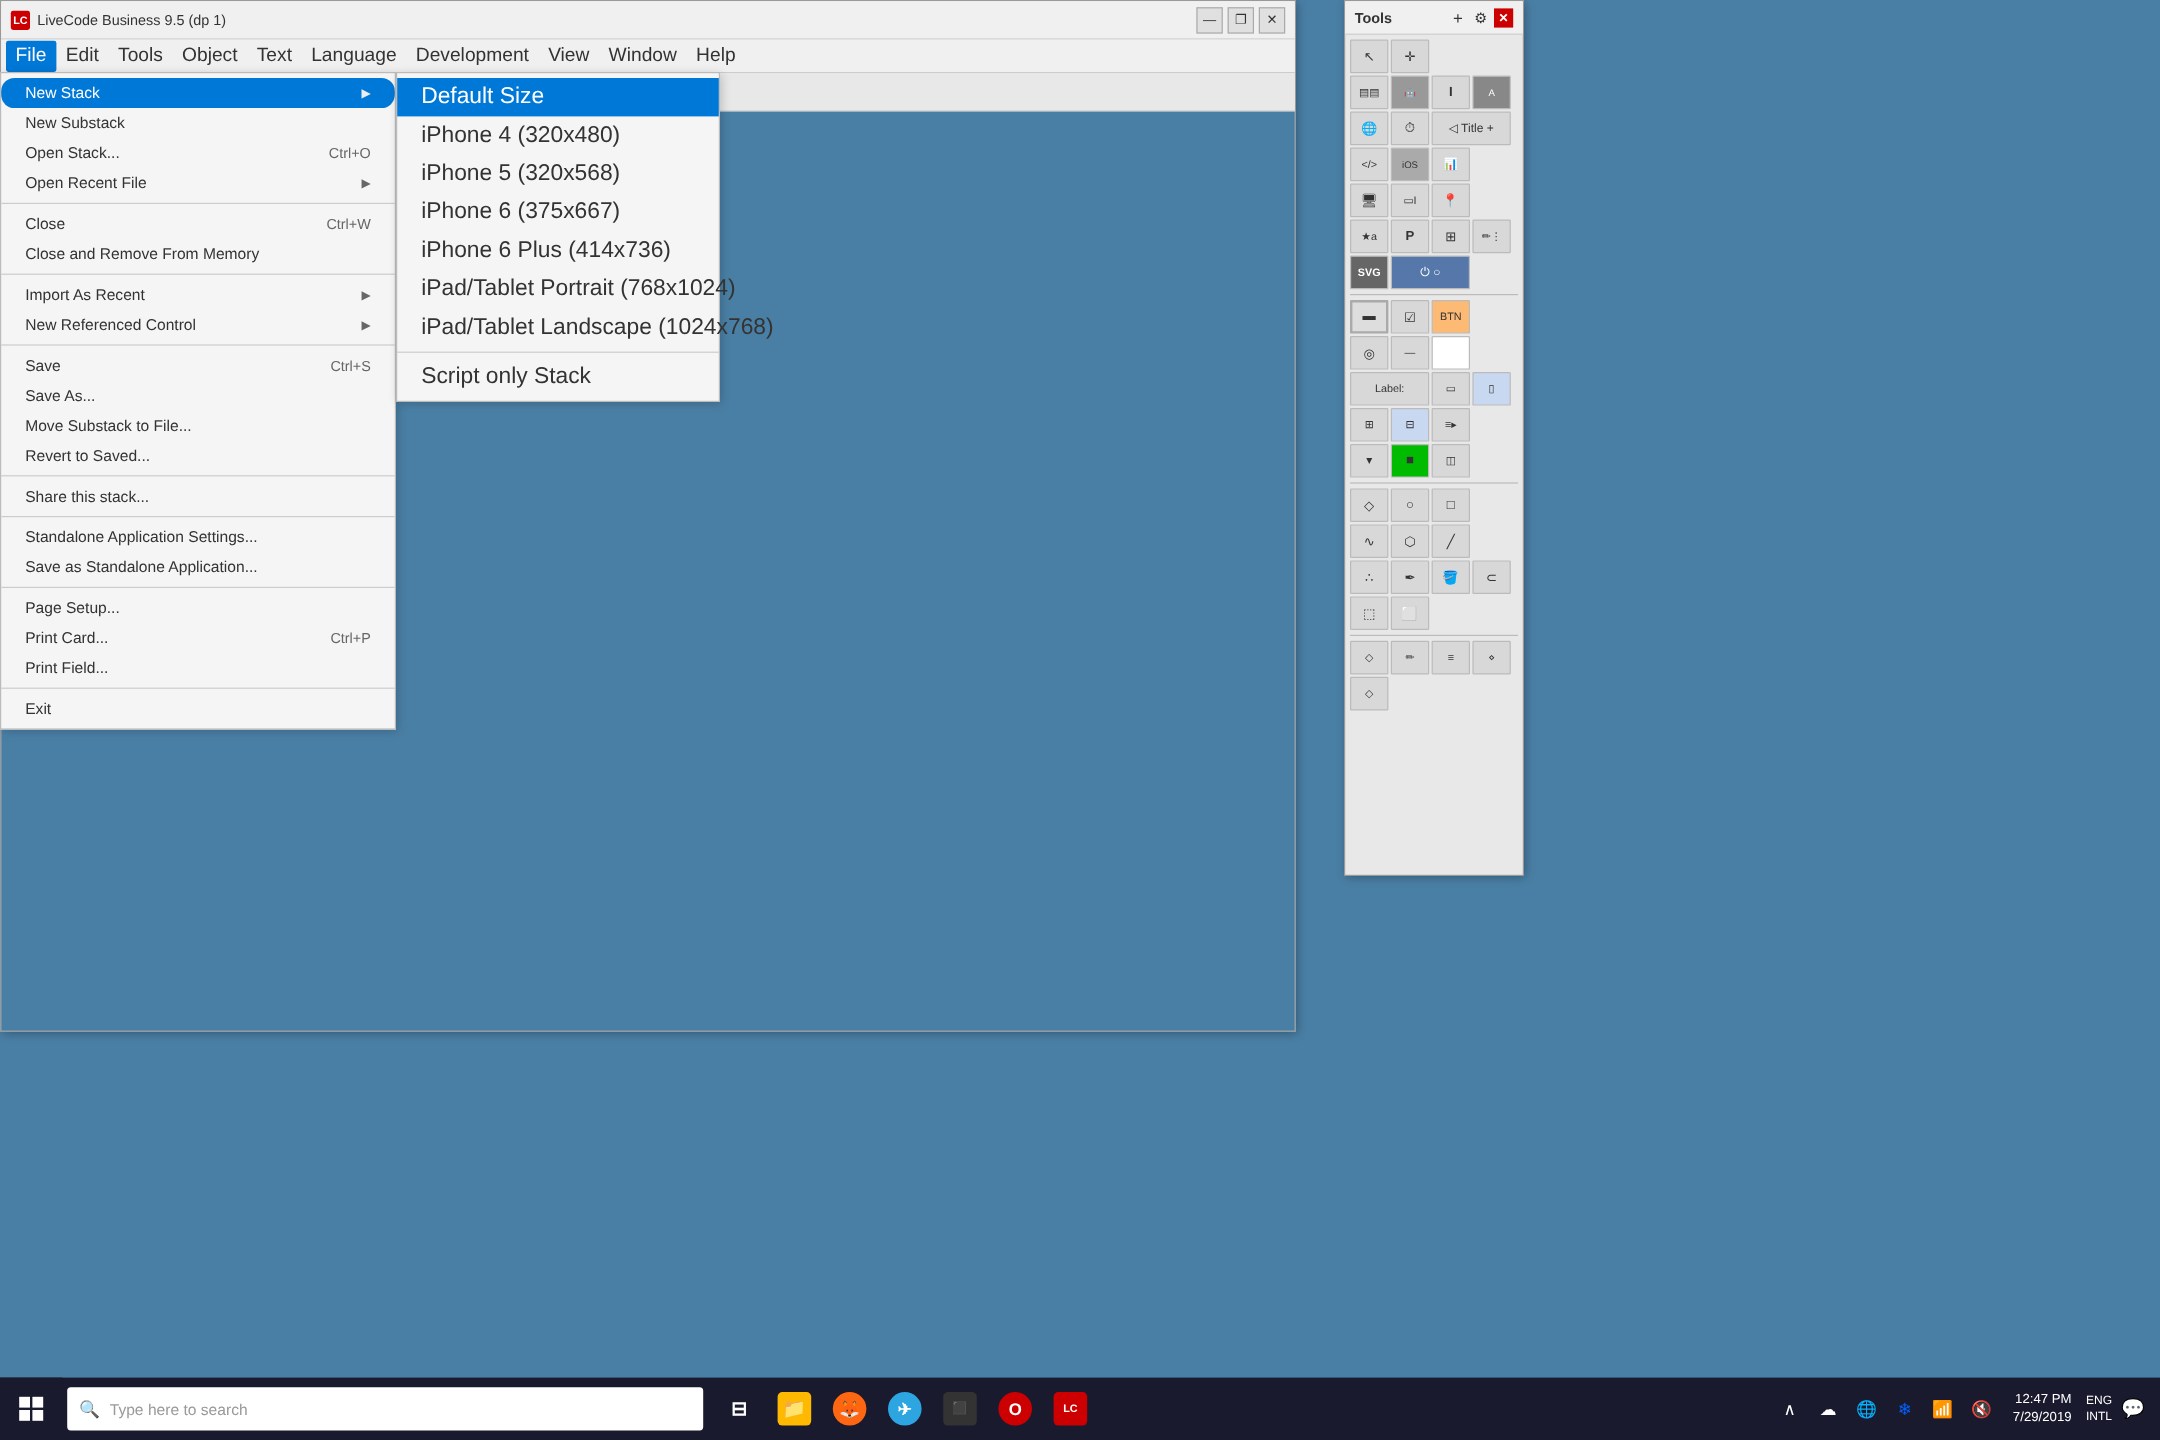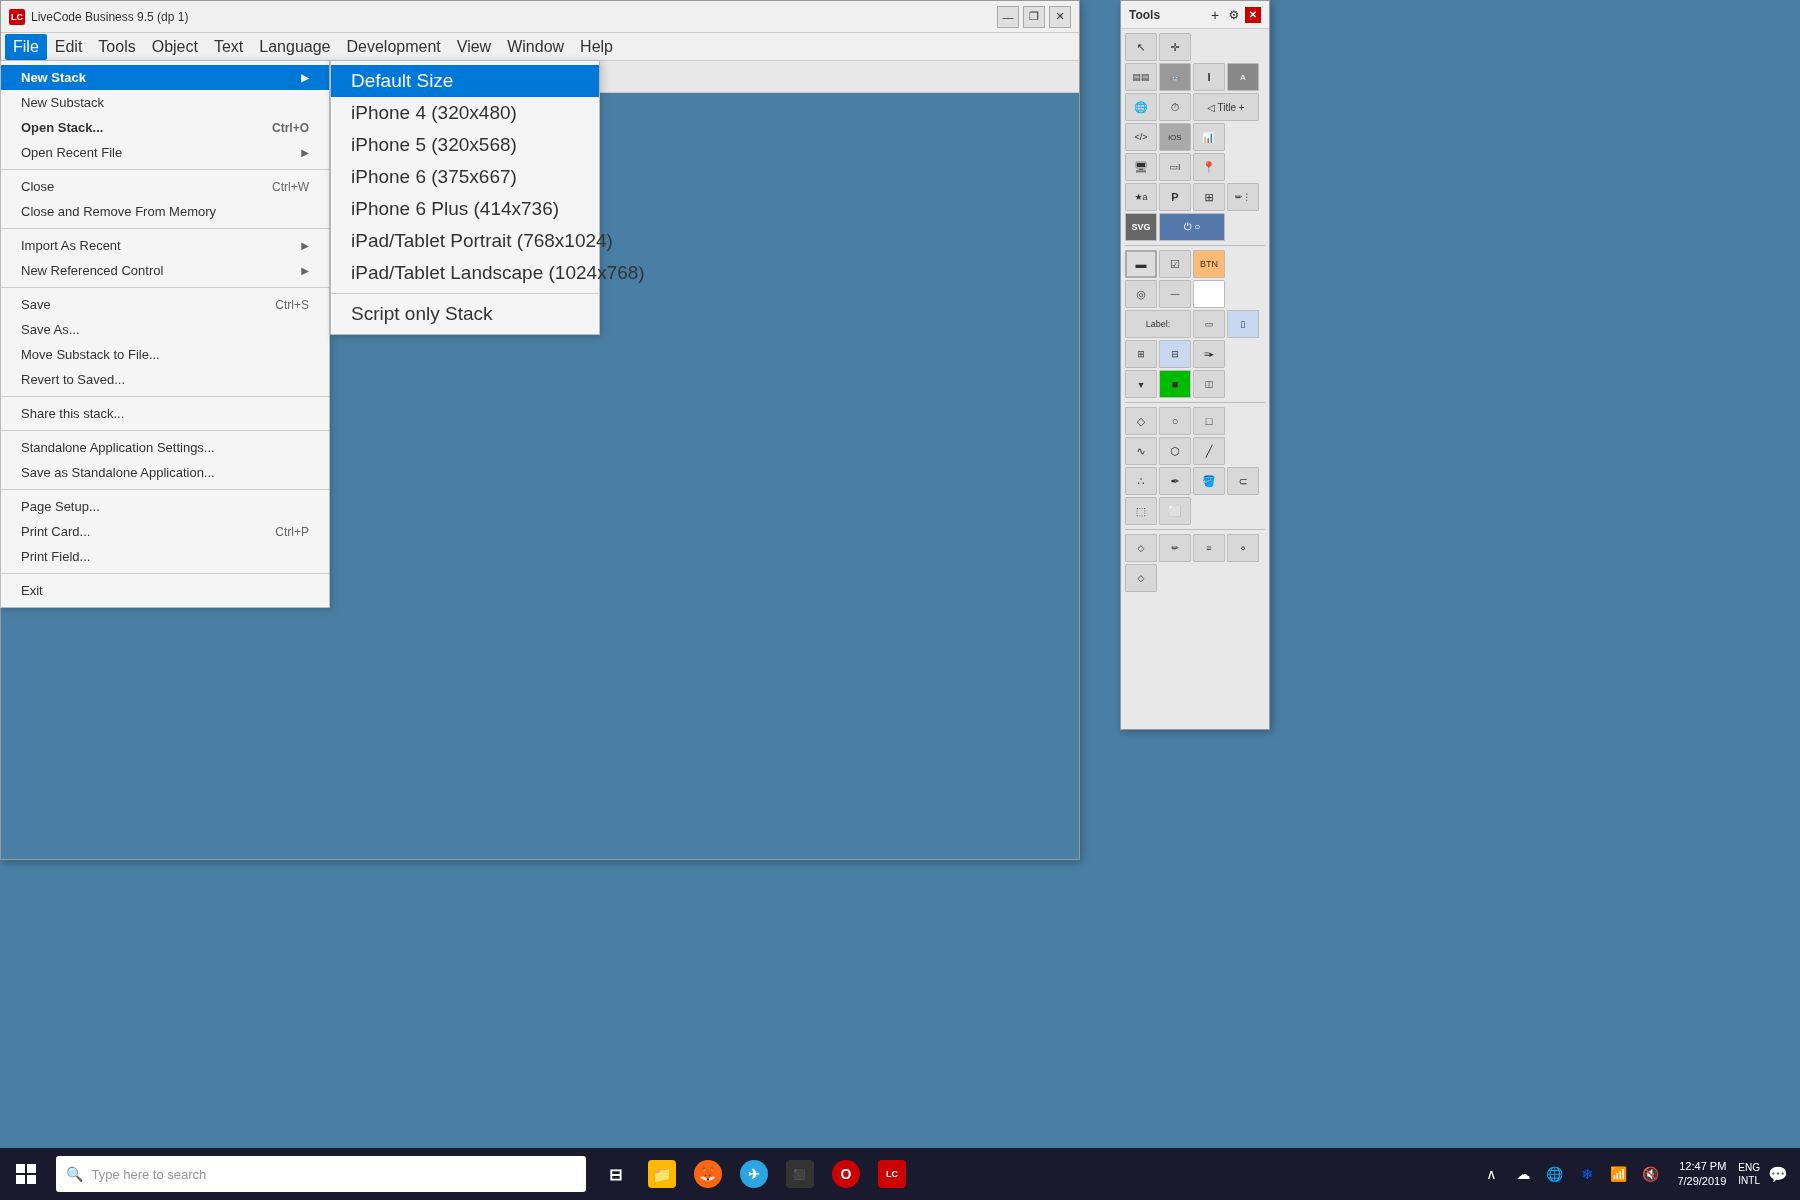--- a/index.html
+++ b/index.html
@@ -150,21 +150,21 @@
       padding: 5px 20px 5px 20px;
       cursor: pointer;
       color: #333;
       font-size: 13px;
       display: flex;
       justify-content: space-between;
       align-items: center;
       white-space: nowrap;
     }
     .dropdown-item.active { background: #0078d7; color: white; }
-    .dropdown-item.bold { font-weight: bold; }
+    .dropdown-item.bold { font-weight: normal; border-radius: 11px; }
 
     .dropdown-item .shortcut {
       color: #666;
       font-size: 12px;
       margin-left: 20px;
     }
     .dropdown-item .arrow {
       font-size: 10px;
       color: #666;
     }

